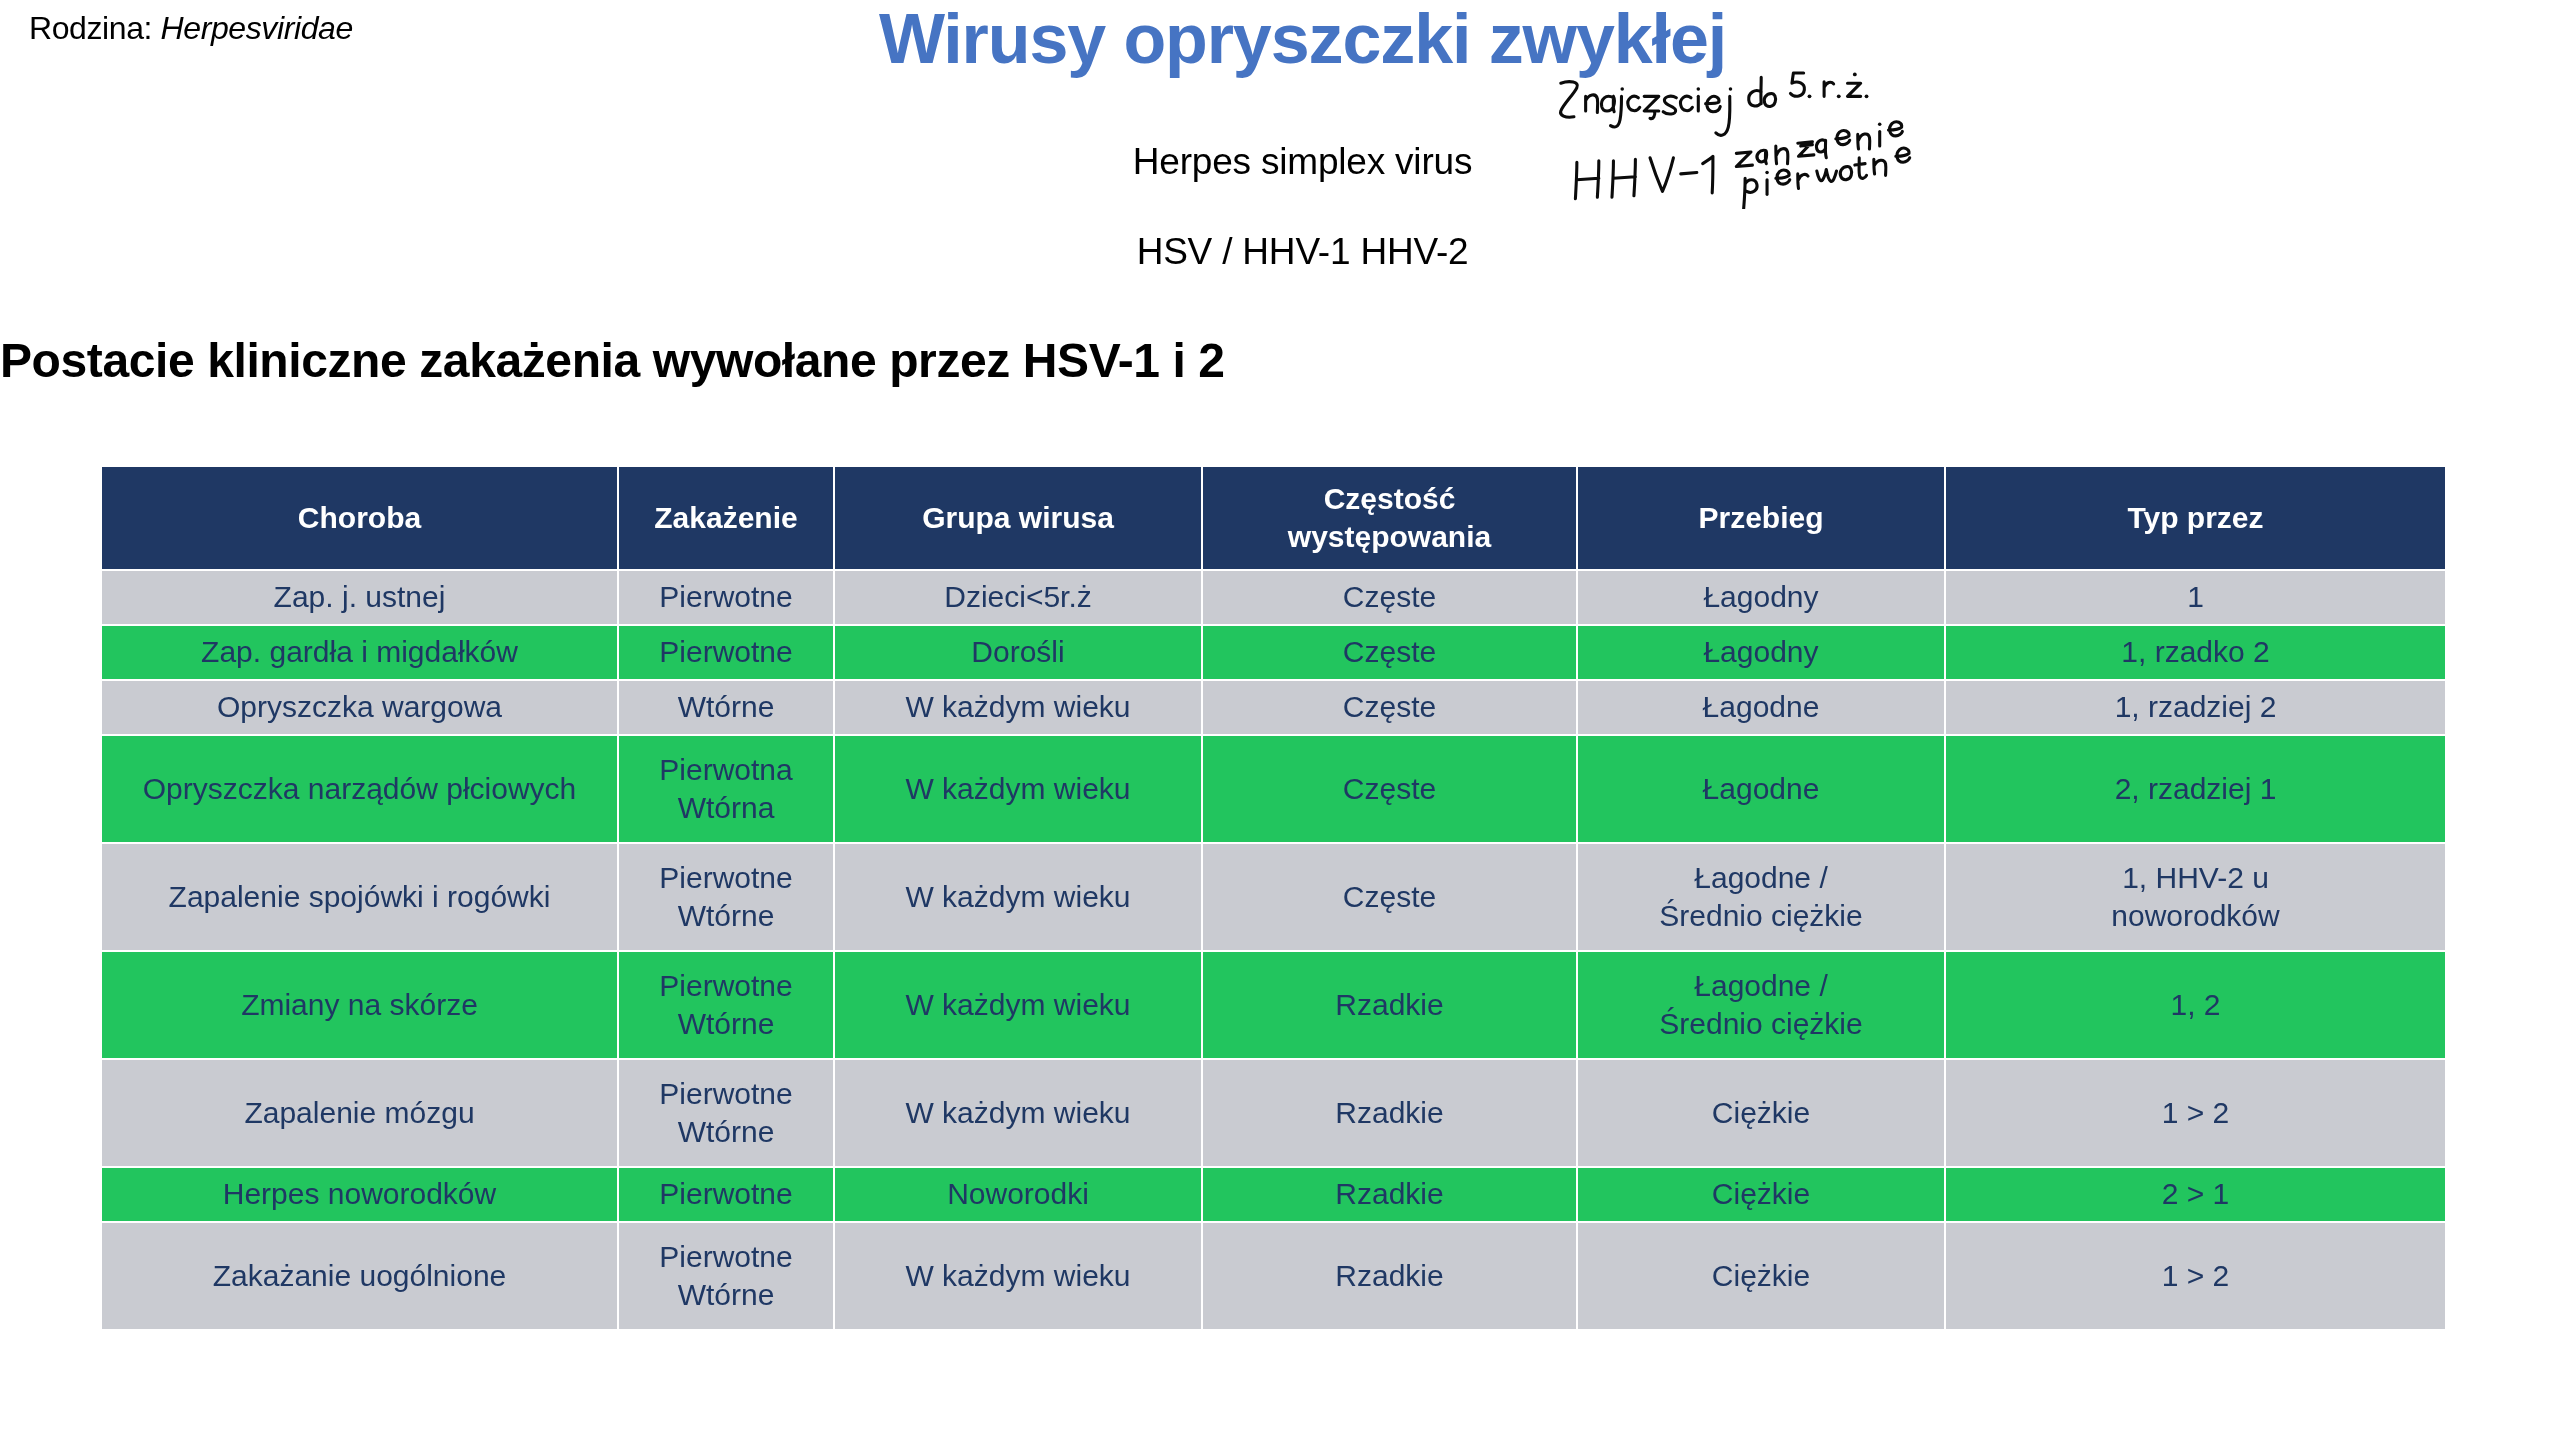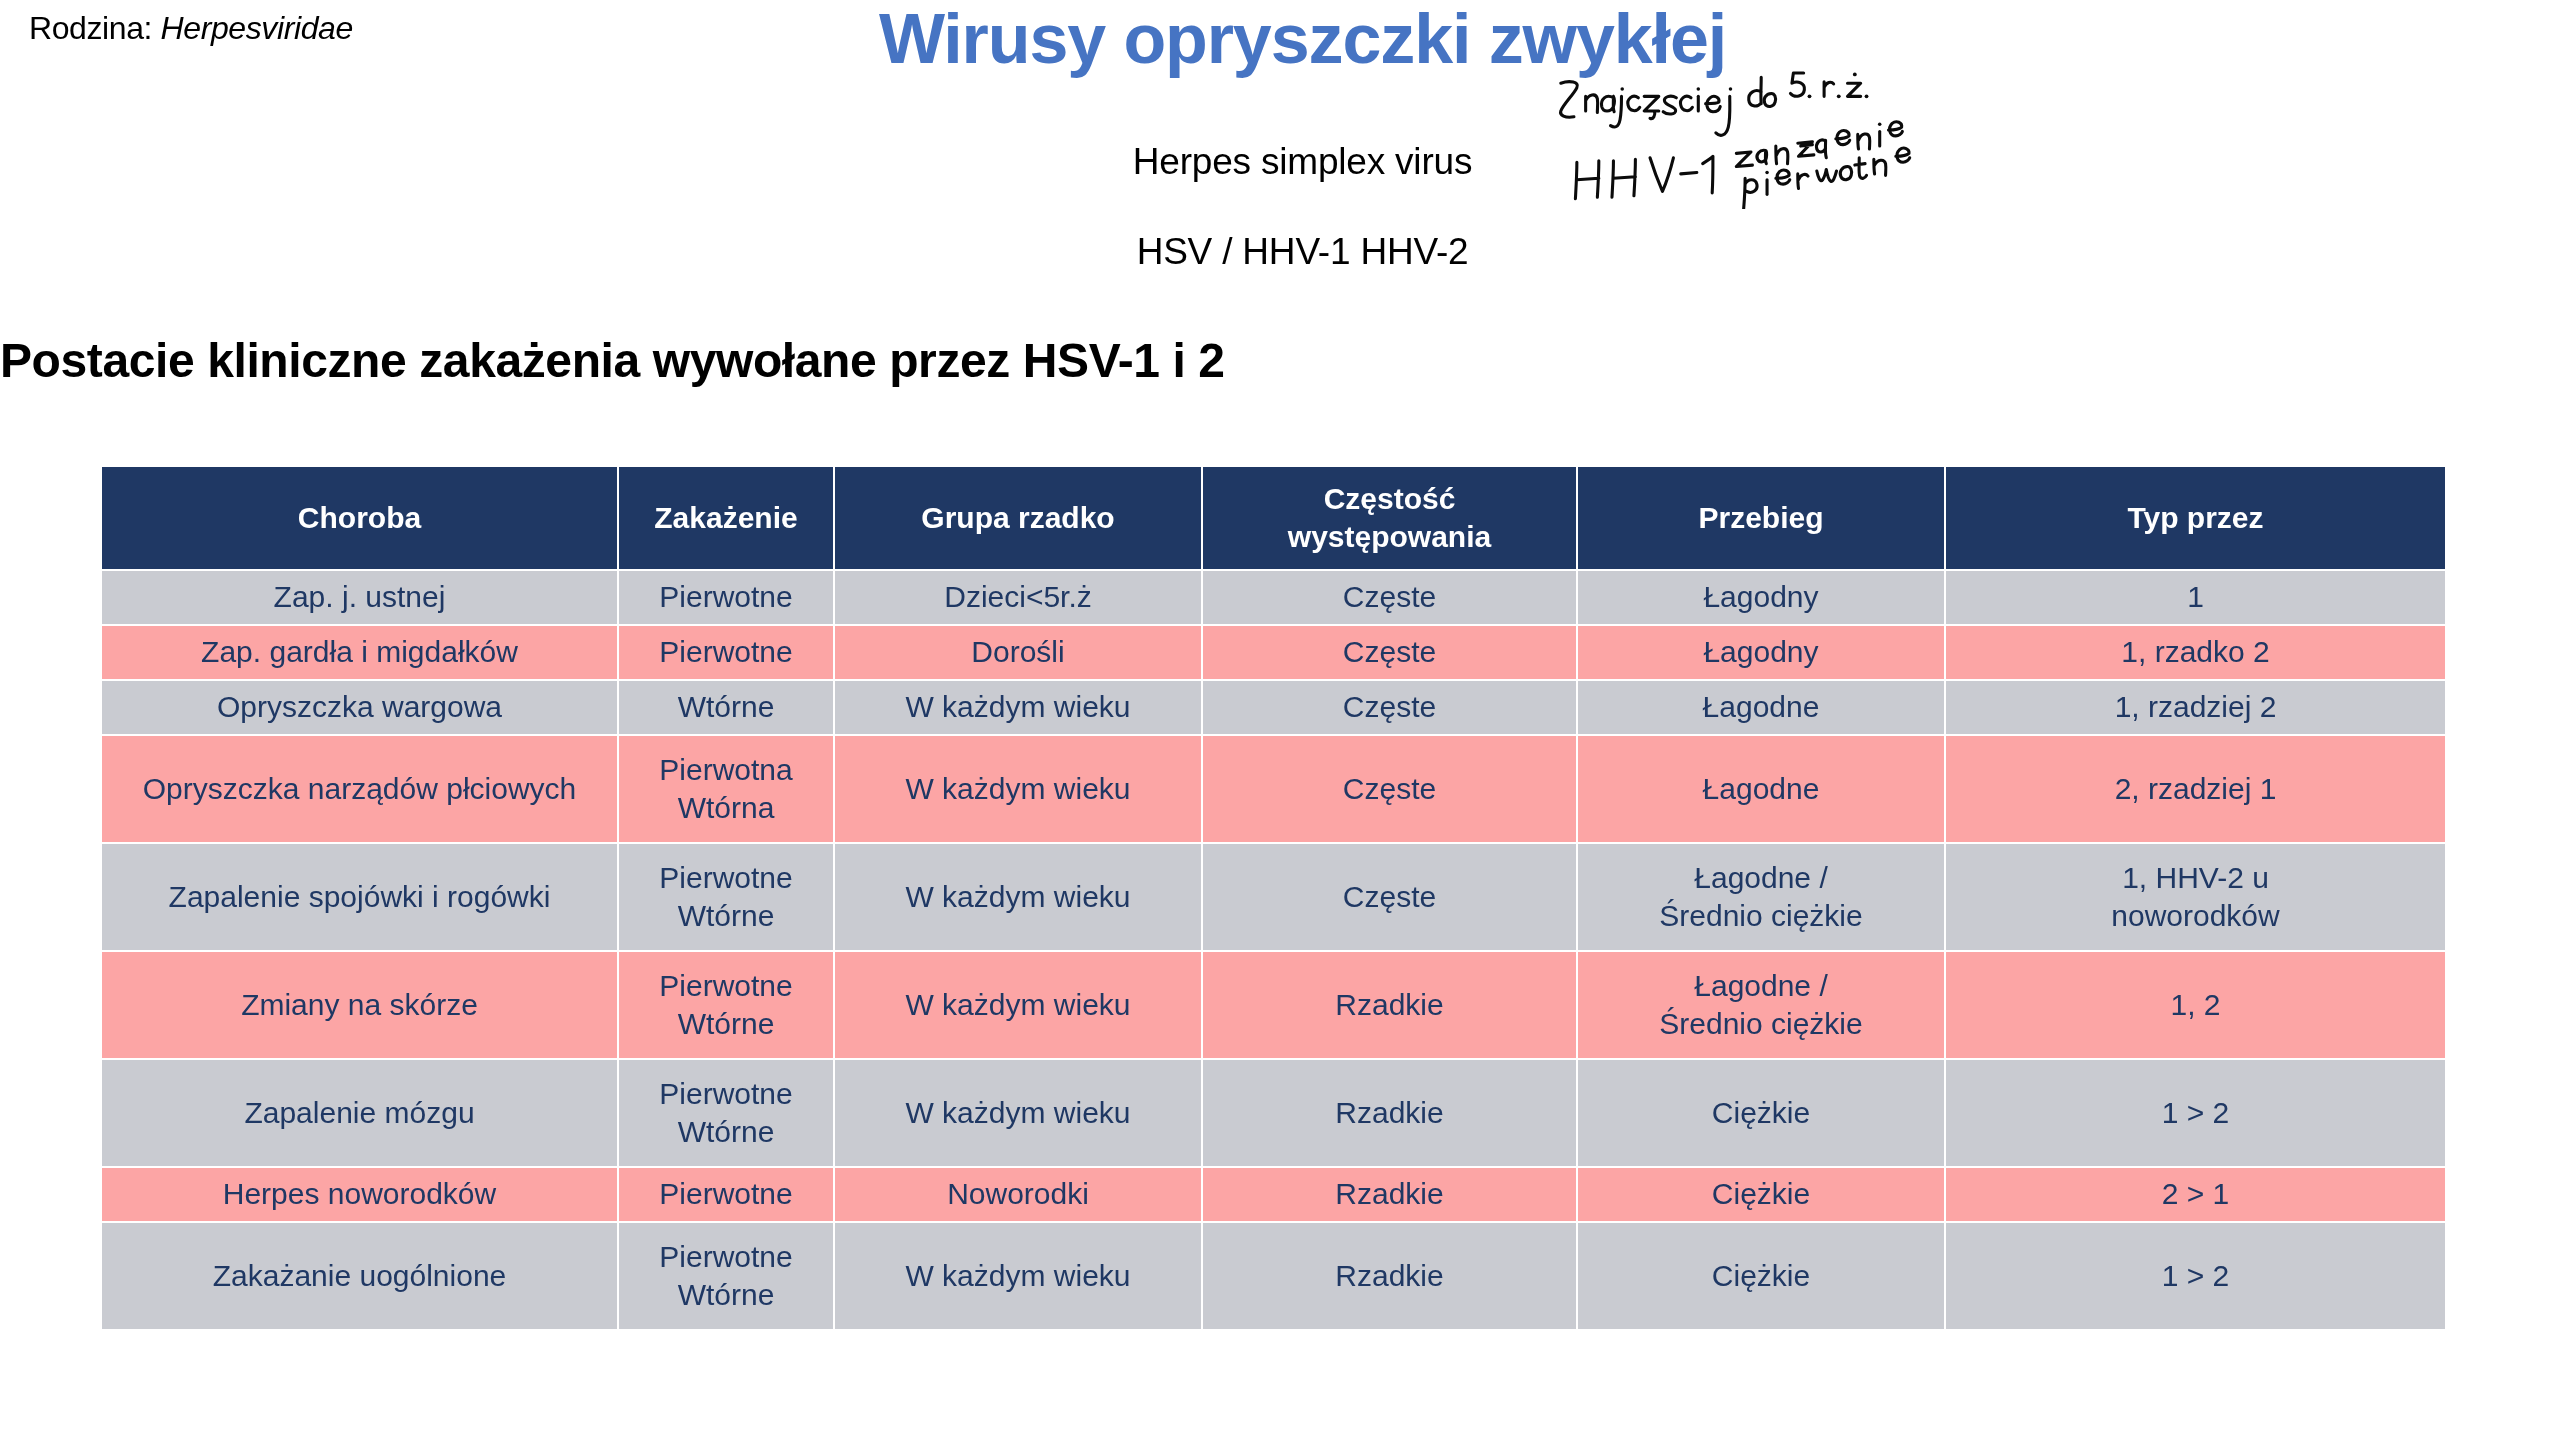--- a/index.html
+++ b/index.html
@@ -107,21 +107,21 @@
     color: #ffffff;
     font-weight: bold;
     height: 102px;
     font-size: 30px;
   }
   #clinical-table tbody td {
     color: #1F3864;
     font-weight: normal;
   }
   #clinical-table tbody tr.odd td { background: #c9cbd1; }
-  #clinical-table tbody tr.even td { background: #fca5a5; }
+  #clinical-table tbody tr.even td { background: #22c55e; }
 
   
   #clinical-table tbody tr.h1 td { height: 53px; }
   #clinical-table tbody tr.h2 td { height: 106px; }
 
   .cell-lines span { display: block; }
 </style>
 </head>
 <body>
 
@@ -225,21 +225,21 @@
     </colgroup>
     <thead>
       <tr>
         <th>
           <span class="cell-lines"><span>Choroba</span></span>
         </th>
         <th>
           <span class="cell-lines"><span>Zakażenie</span></span>
         </th>
         <th>
-          <span class="cell-lines"><span>Grupa rzadko</span></span>
+          <span class="cell-lines"><span>Grupa wirusa</span></span>
         </th>
         <th>
           <span class="cell-lines">
             <span>Częstość</span>
             <span>występowania</span>
           </span>
         </th>
         <th>
           <span class="cell-lines"><span>Przebieg</span></span>
         </th>

